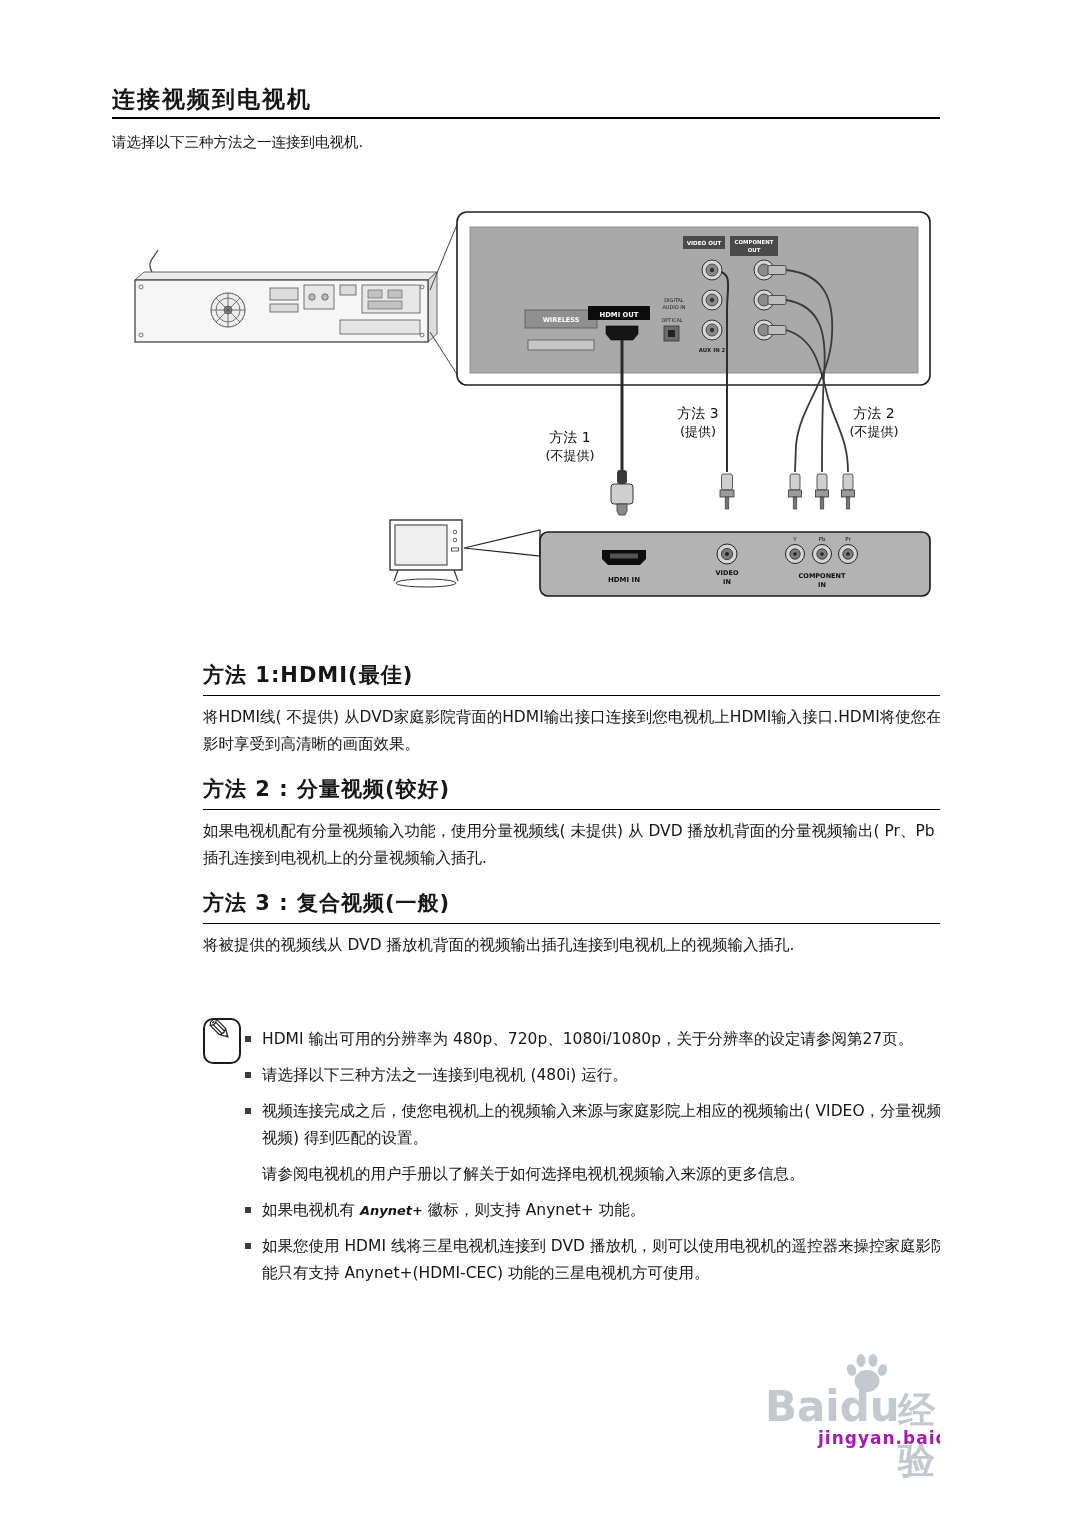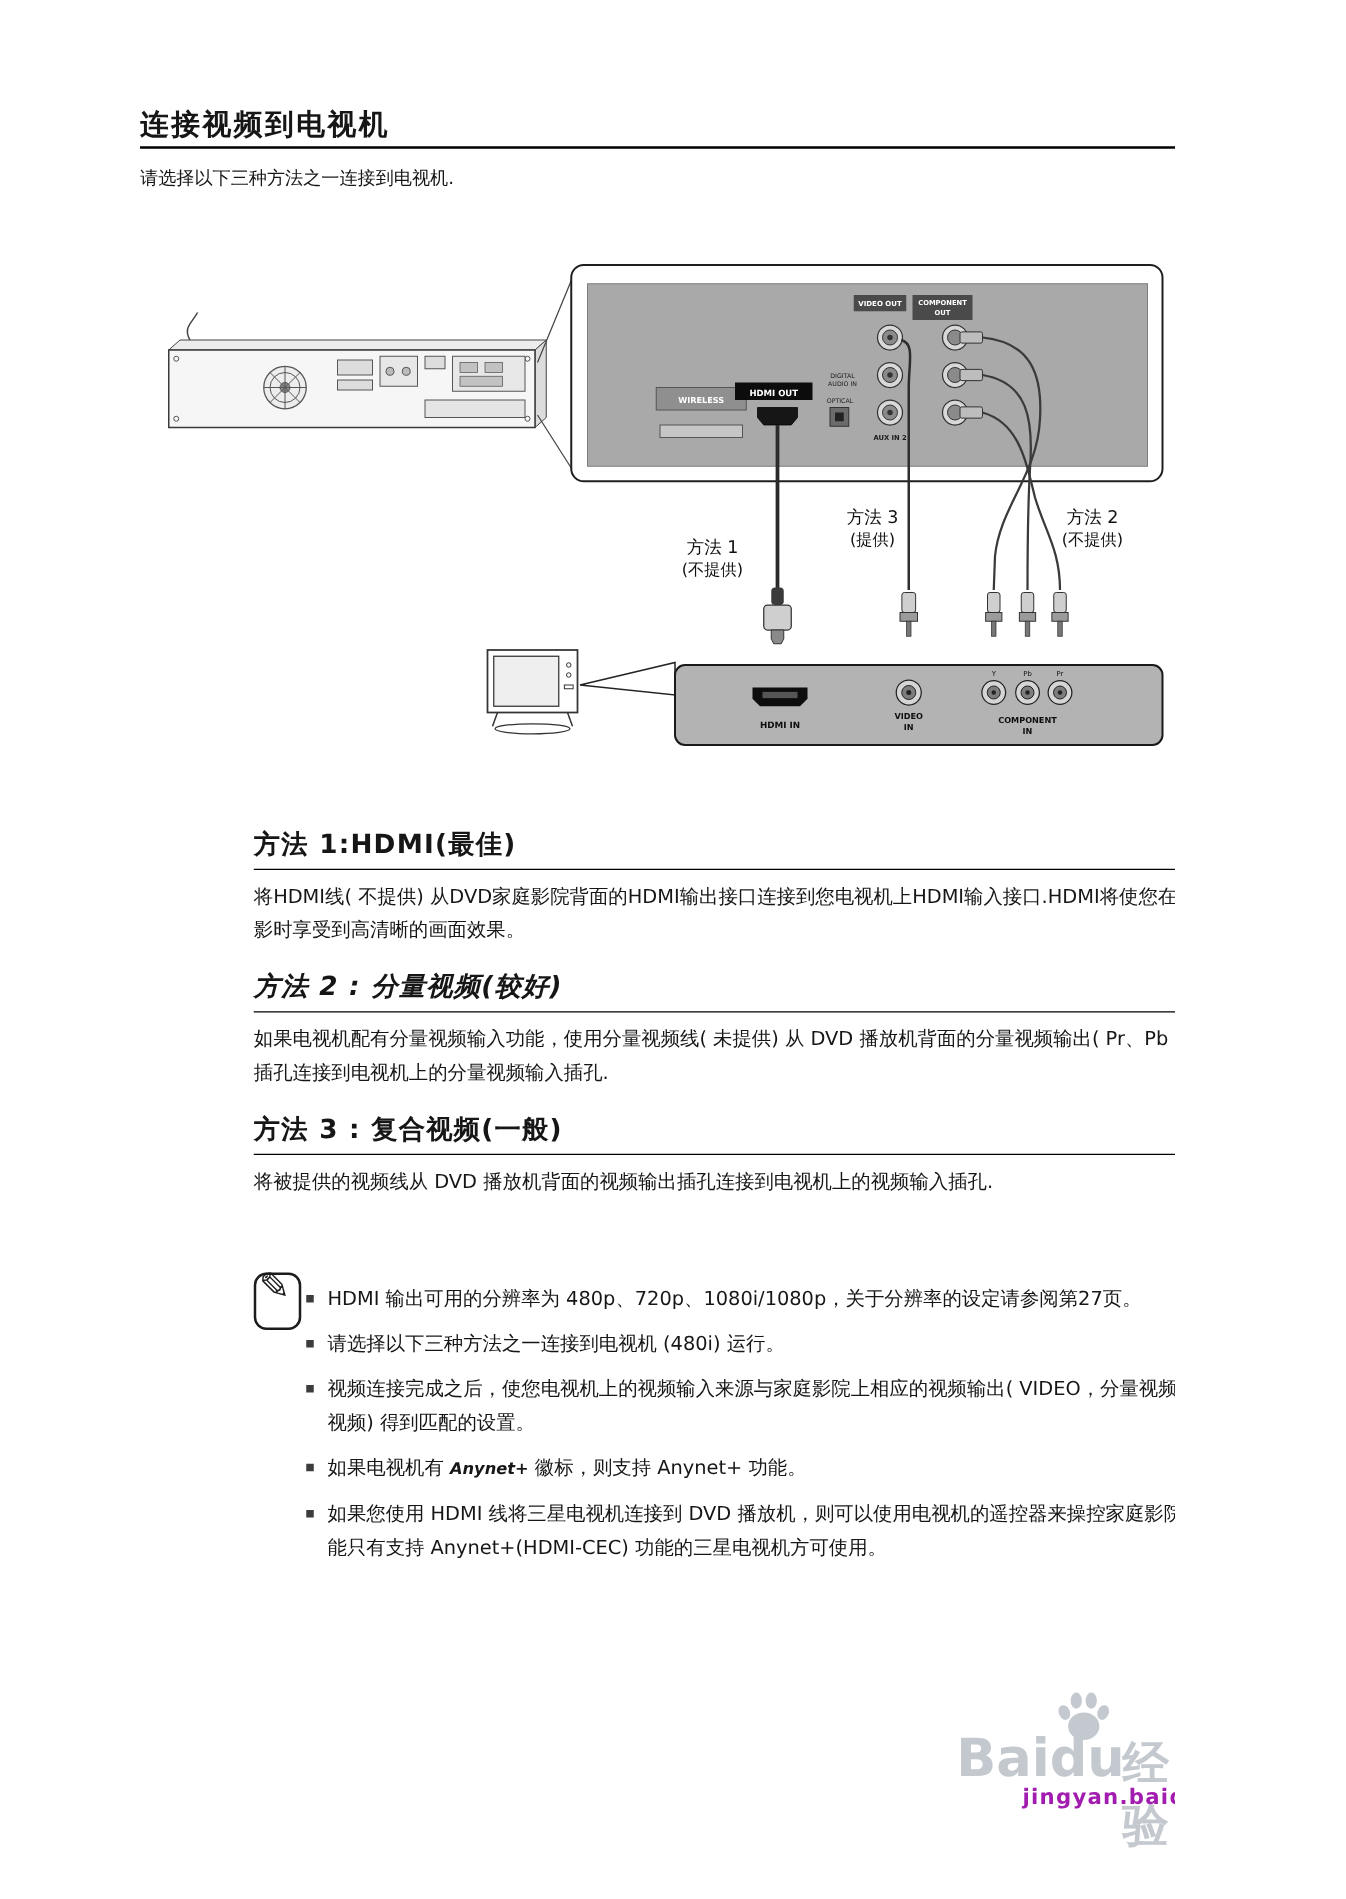--- a/index.html
+++ b/index.html
@@ -214,21 +214,21 @@
       <circle cx="748" cy="354" r="1.8" fill="#222"></circle>
       <text x="722" y="378" font-size="6.5" font-weight="bold" fill="#0d0d0d" text-anchor="middle">COMPONENT</text>
       <text x="722" y="387" font-size="6.5" font-weight="bold" fill="#0d0d0d" text-anchor="middle">IN</text>
     </g>
   </svg>
 
   <div class="abs sec-heading" style="left:203px;top:661px;">方法 1:HDMI(最佳)</div>
   <div class="abs rule1" style="left:203px;top:695px;width:787px;"></div>
   <div class="abs body-text" style="left:203px;top:704px;width:788px;">将HDMI线( 不提供) 从DVD家庭影院背面的HDMI输出接口连接到您电视机上HDMI输入接口.HDMI将使您在观看电影时享受到高清晰的画面效果。</div>
 
-  <div class="abs sec-heading" style="left:203px;top:775px;font-style:italic;">方法 2 : 分量视频(较好)</div>
+  <div class="abs sec-heading" style="left:203px;top:775px;">方法 2 : 分量视频(较好)</div>
   <div class="abs rule1" style="left:203px;top:809px;width:787px;"></div>
   <div class="abs body-text" style="left:203px;top:818px;width:788px;">如果电视机配有分量视频输入功能，使用分量视频线( 未提供) 从 DVD 播放机背面的分量视频输出( Pr、Pb 和 Y) 插孔连接到电视机上的分量视频输入插孔.</div>
 
   <div class="abs sec-heading" style="left:203px;top:889px;">方法 3 : 复合视频(一般)</div>
   <div class="abs rule1" style="left:203px;top:923px;width:787px;"></div>
   <div class="abs body-text" style="left:203px;top:932px;width:788px;">将被提供的视频线从 DVD 播放机背面的视频输出插孔连接到电视机上的视频输入插孔.</div>
 
   <div class="abs note-icon" style="left:203px;top:1018px;">
     <span class="pencil">✎</span>
   </div>
@@ -237,20 +237,24 @@
       <span class="sq"></span>
       <span>HDMI 输出可用的分辨率为 480p、720p、1080i/1080p，关于分辨率的设定请参阅第27页。</span>
     </div>
     <div class="note">
       <span class="sq"></span>
       <span>请选择以下三种方法之一连接到电视机 (480i) 运行。</span>
     </div>
     <div class="note">
       <span class="sq"></span>
       <span>视频连接完成之后，使您电视机上的视频输入来源与家庭影院上相应的视频输出( VIDEO，分量视频或复合视频) 得到匹配的设置。</span>
+    </div>
+    <div class="note cont">
+      <span class="sq"></span>
+      <span>请参阅电视机的用户手册以了解关于如何选择电视机视频输入来源的更多信息。</span>
     </div>
     <div class="note">
       <span class="sq"></span>
       <span>
         <span>如果电视机有 </span><span class="anynet">Anynet+</span><span> 徽标，则支持 Anynet+ 功能。</span>
       </span>
     </div>
     <div class="note">
       <span class="sq"></span>
       <span>如果您使用 HDMI 线将三星电视机连接到 DVD 播放机，则可以使用电视机的遥控器来操控家庭影院。此功能只有支持 Anynet+(HDMI-CEC) 功能的三星电视机方可使用。</span>

